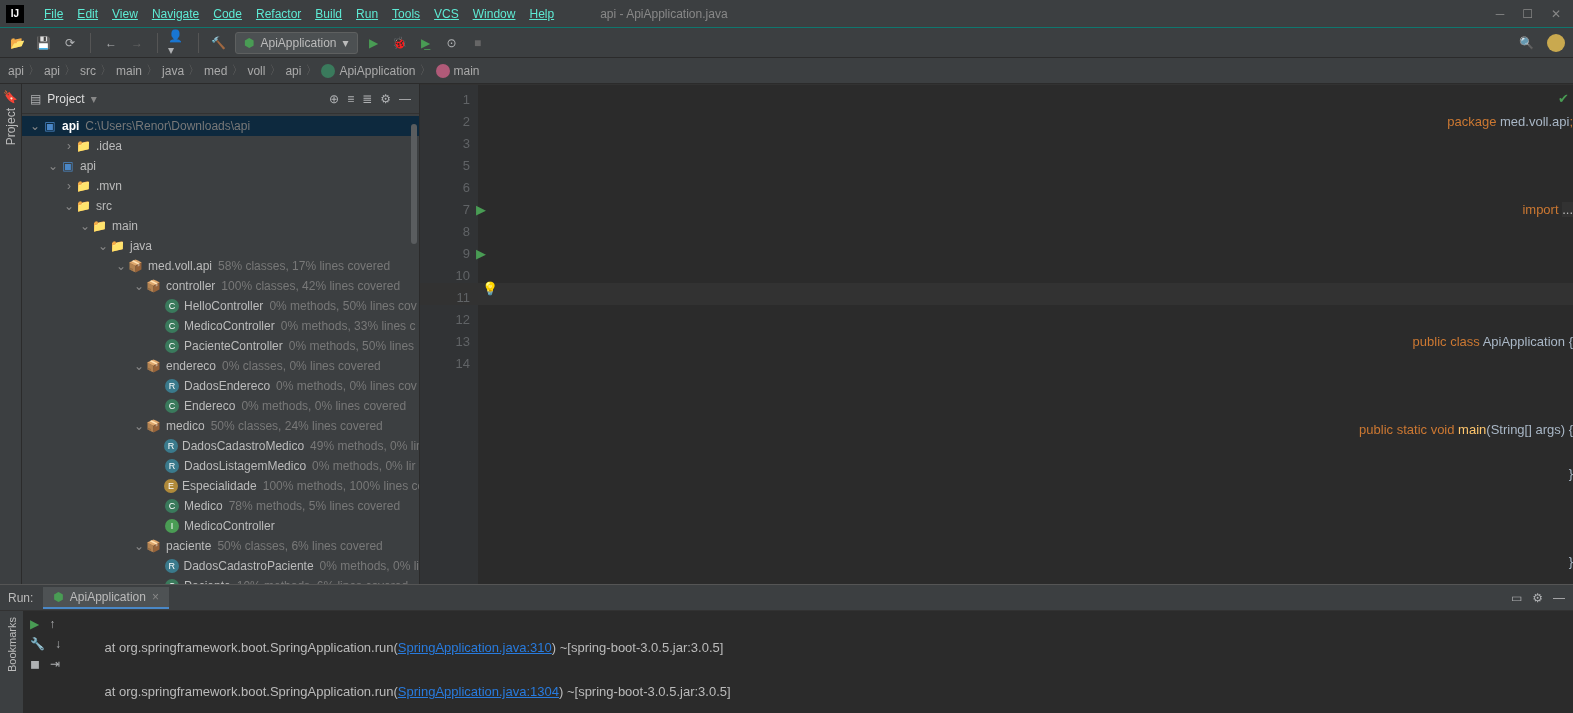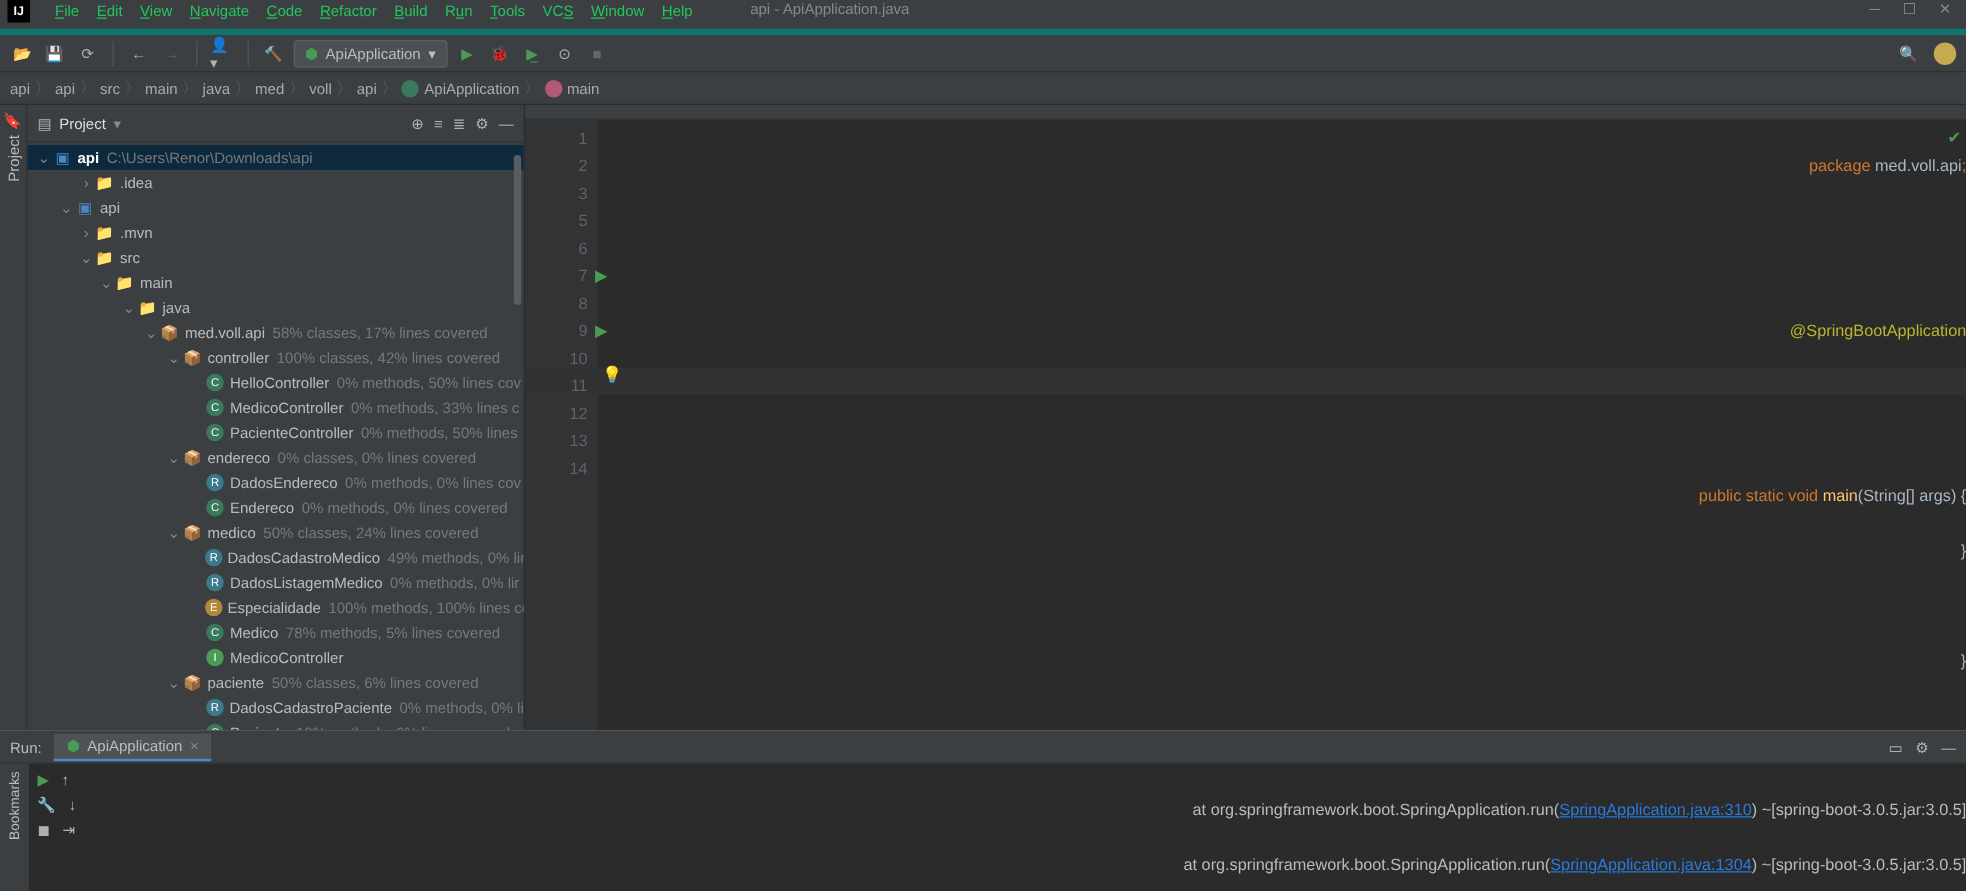--- a/index.html
+++ b/index.html
@@ -1,21 +1,21 @@
 <!DOCTYPE html>
 <html><head>
 <meta charset="utf-8">
 <style>
 * { margin:0; padding:0; box-sizing:border-box; font-family:"Segoe UI",Arial,sans-serif; }
 body { background:#3c3f41; color:#bbb; font-size:12px; width:1573px; height:713px; overflow:hidden; position:relative; }
 
-.titlebar { height:28px; background:#3c3f41; display:flex; align-items:flex-start; padding:0 6px; border-bottom:5px solid #0f766e; }
+.titlebar { height:28px; background:#3c3f41; display:flex; align-items:center; padding:0 6px; border-bottom:1px solid #0f766e; }
 .titlebar .logo { width:18px; height:18px; background:#000; display:flex; align-items:center; justify-content:center; color:#fff; font-size:10px; font-weight:bold; margin-right:14px; }
 .titlebar .menu { display:flex; gap:2px; }
-.titlebar .menu span { padding:2px 6px; cursor:pointer; color:#22c55e; }
+.titlebar .menu span { padding:2px 6px; cursor:pointer; color:#5eead4;text-decoration:underline; }
 .titlebar .menu span u { text-decoration:underline; }
 .titlebar .wintitle { margin-left:40px; color:#888; }
 .titlebar .winctrl { margin-left:auto; display:flex; gap:18px; color:#888; padding-right:6px; }
 
 .toolbar { height:30px; background:#3c3f41; display:flex; align-items:center; padding:0 8px; gap:6px; border-bottom:1px solid #2b2b2b; }
 .tb-ico { width:20px; height:20px; display:flex; align-items:center; justify-content:center; color:#afb1b3; cursor:pointer; }
 .tb-sep { width:1px; height:20px; background:#555; margin:0 4px; }
 .run-combo { background:#4c5052; border:1px solid #5e6060; border-radius:3px; height:22px; display:flex; align-items:center; padding:0 8px; gap:6px; color:#bbb; }
 .run-combo .ico-g { color:#499c54; }
 .tb-right { margin-left:auto; display:flex; gap:10px; align-items:center; }
@@ -64,21 +64,21 @@
 .k { color:#cc7832; }
 .a { color:#bbb529; }
 .t { color:#a9b7c6; }
 .c { color:#ffc66d; }
 .it { font-style:italic; color:#a9b7c6; }
 .hl { background:#323232; }
 .code-line { height:22px; }
 .editor-marker { position:absolute; right:4px; top:6px; color:#499c54; }
 .code .currline { position:absolute; left:0; right:0; top:198px; height:22px; background:#323232; z-index:0; }
 
-.run-panel { position:absolute; bottom:0; left:0; right:0; height:129px; background:#2b2b2b; border-top:1px solid #555;text-align:right; }
+.run-panel { position:absolute; bottom:0; left:0; right:0; height:129px; background:#2b2b2b; border-top:1px solid #555; }
 .run-hdr { height:26px; background:#3c3f41; display:flex; align-items:center; padding:0 8px; border-bottom:1px solid #323232; }
 .run-hdr .lbl { color:#bbb; margin-right:10px; }
 .run-tab { background:#4e5254; padding:3px 10px; border-bottom:2px solid #4a88c7; display:flex; align-items:center; gap:6px; }
 .run-hdr .rhs { margin-left:auto; display:flex; gap:10px; color:#afb1b3; }
 .run-body { display:flex; height:103px; }
 .run-side { width:24px; background:#3c3f41; border-right:1px solid #2b2b2b; display:flex; flex-direction:column; align-items:center; padding-top:6px; }
 .run-side .v { writing-mode:vertical-rl; transform:rotate(180deg); color:#bbb; font-size:11px; }
 .run-tools { width:56px; display:flex; flex-direction:column; flex-wrap:wrap; padding:6px; gap:6px; color:#afb1b3; }
 .run-tools .r1 { display:flex; gap:10px; }
 .console { flex:1; font-family:Consolas,monospace; font-size:13px; line-height:22px; padding:4px 0 0 10px; color:#bbb; white-space:pre; overflow:hidden; }
@@ -363,20 +363,21 @@
         <div class="ln">9<span class="run-g">▶</span></div>
         <div class="ln">10</div>
           <div class="ln">11</div>
           <div class="ln">12</div>
           <div class="ln">13</div>
           <div class="ln">14</div>
       </div>
       <div class="code-body">
 <div class="code-line"><span class="k">package </span><span class="t">med.voll.api</span><span class="k">;</span></div>
 <div class="code-line"></div>
+<div class="code-line"><span class="k">import </span><span class="hl">...</span></div>
 <div class="code-line"></div>
 <div class="code-line"><span class="a">@SpringBootApplication</span></div>
 <div class="code-line"><span class="k">public </span><span class="k">class </span><span class="t">ApiApplication </span><span class="t">{</span></div>
 <div class="code-line"></div>
 <div class="code-line">    <span class="k">public </span><span class="k">static </span><span class="k">void </span><span class="c">main</span><span class="t">(String[] args) {</span></div>
 <div class="code-line">    <span class="t">}</span></div>
 <div class="code-line"></div>
 <div class="code-line"><span class="t">}</span></div>
       </div>
     </div>

